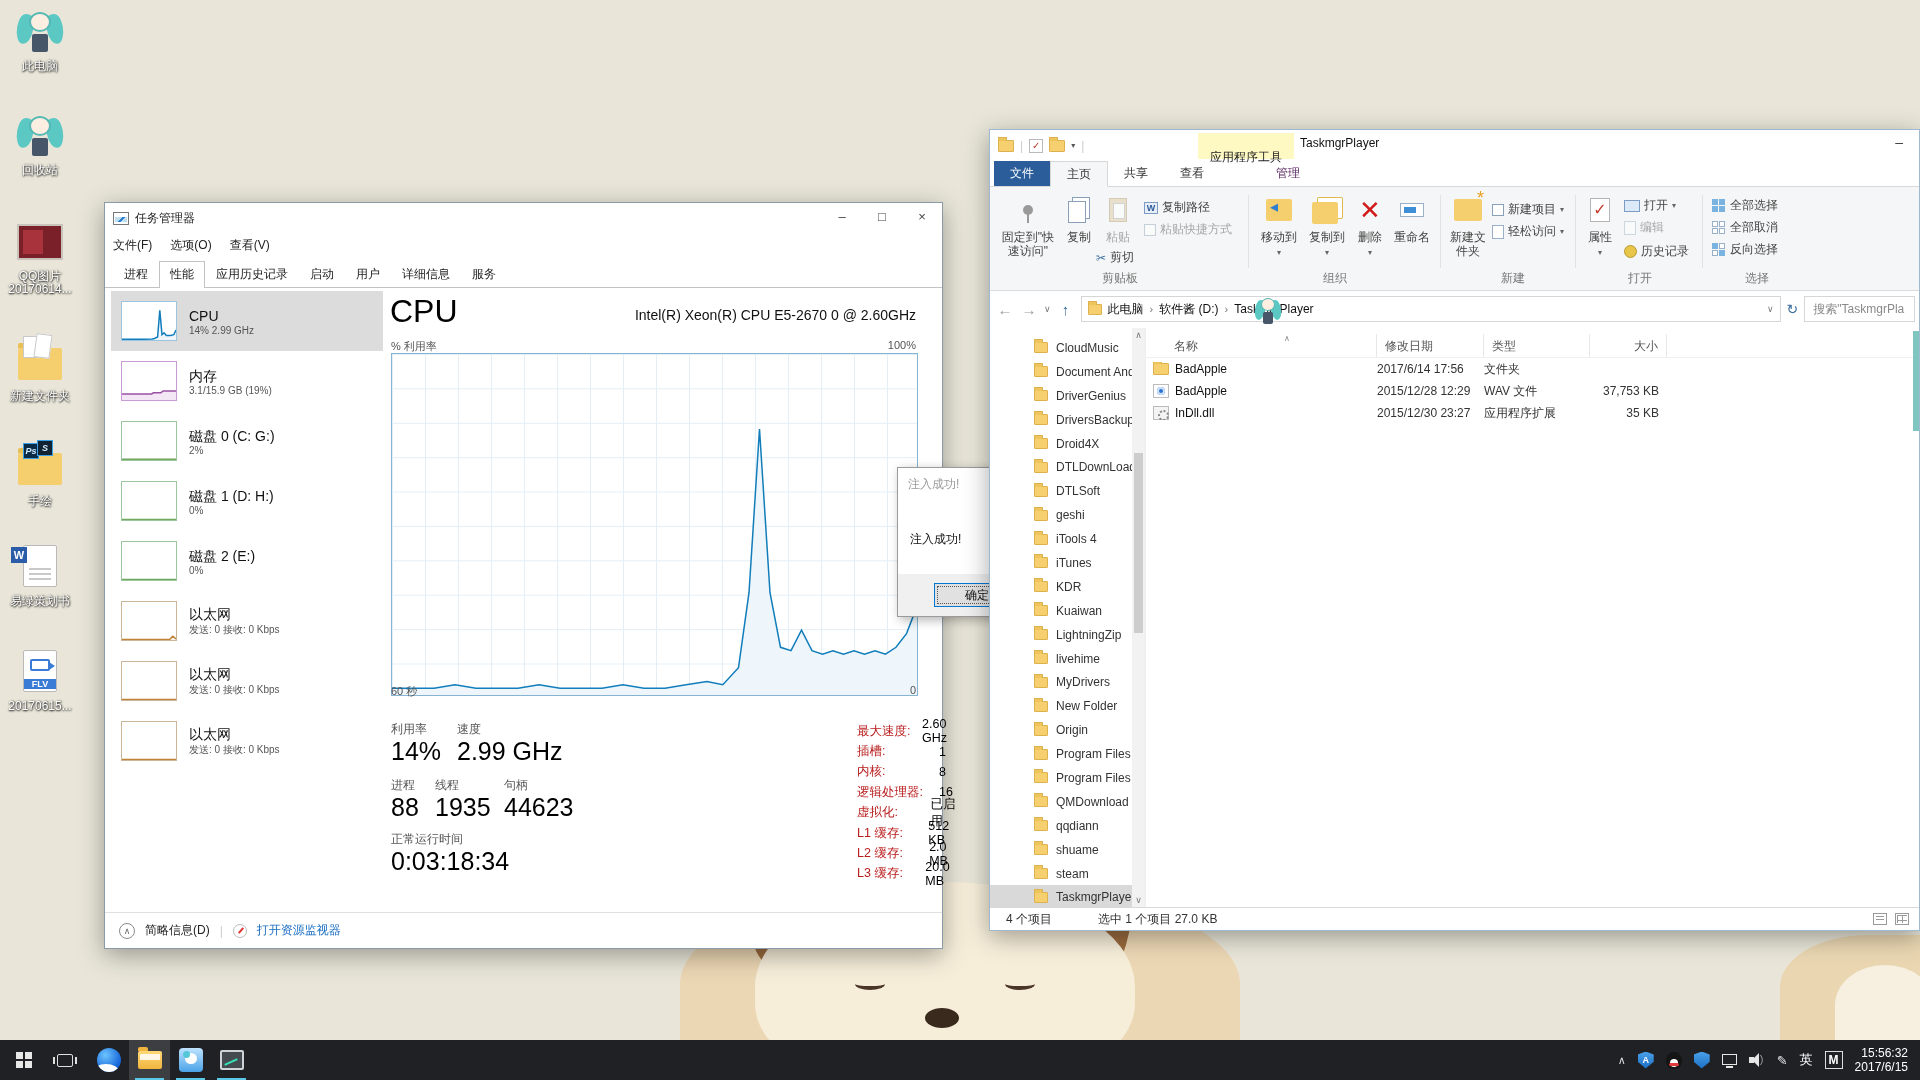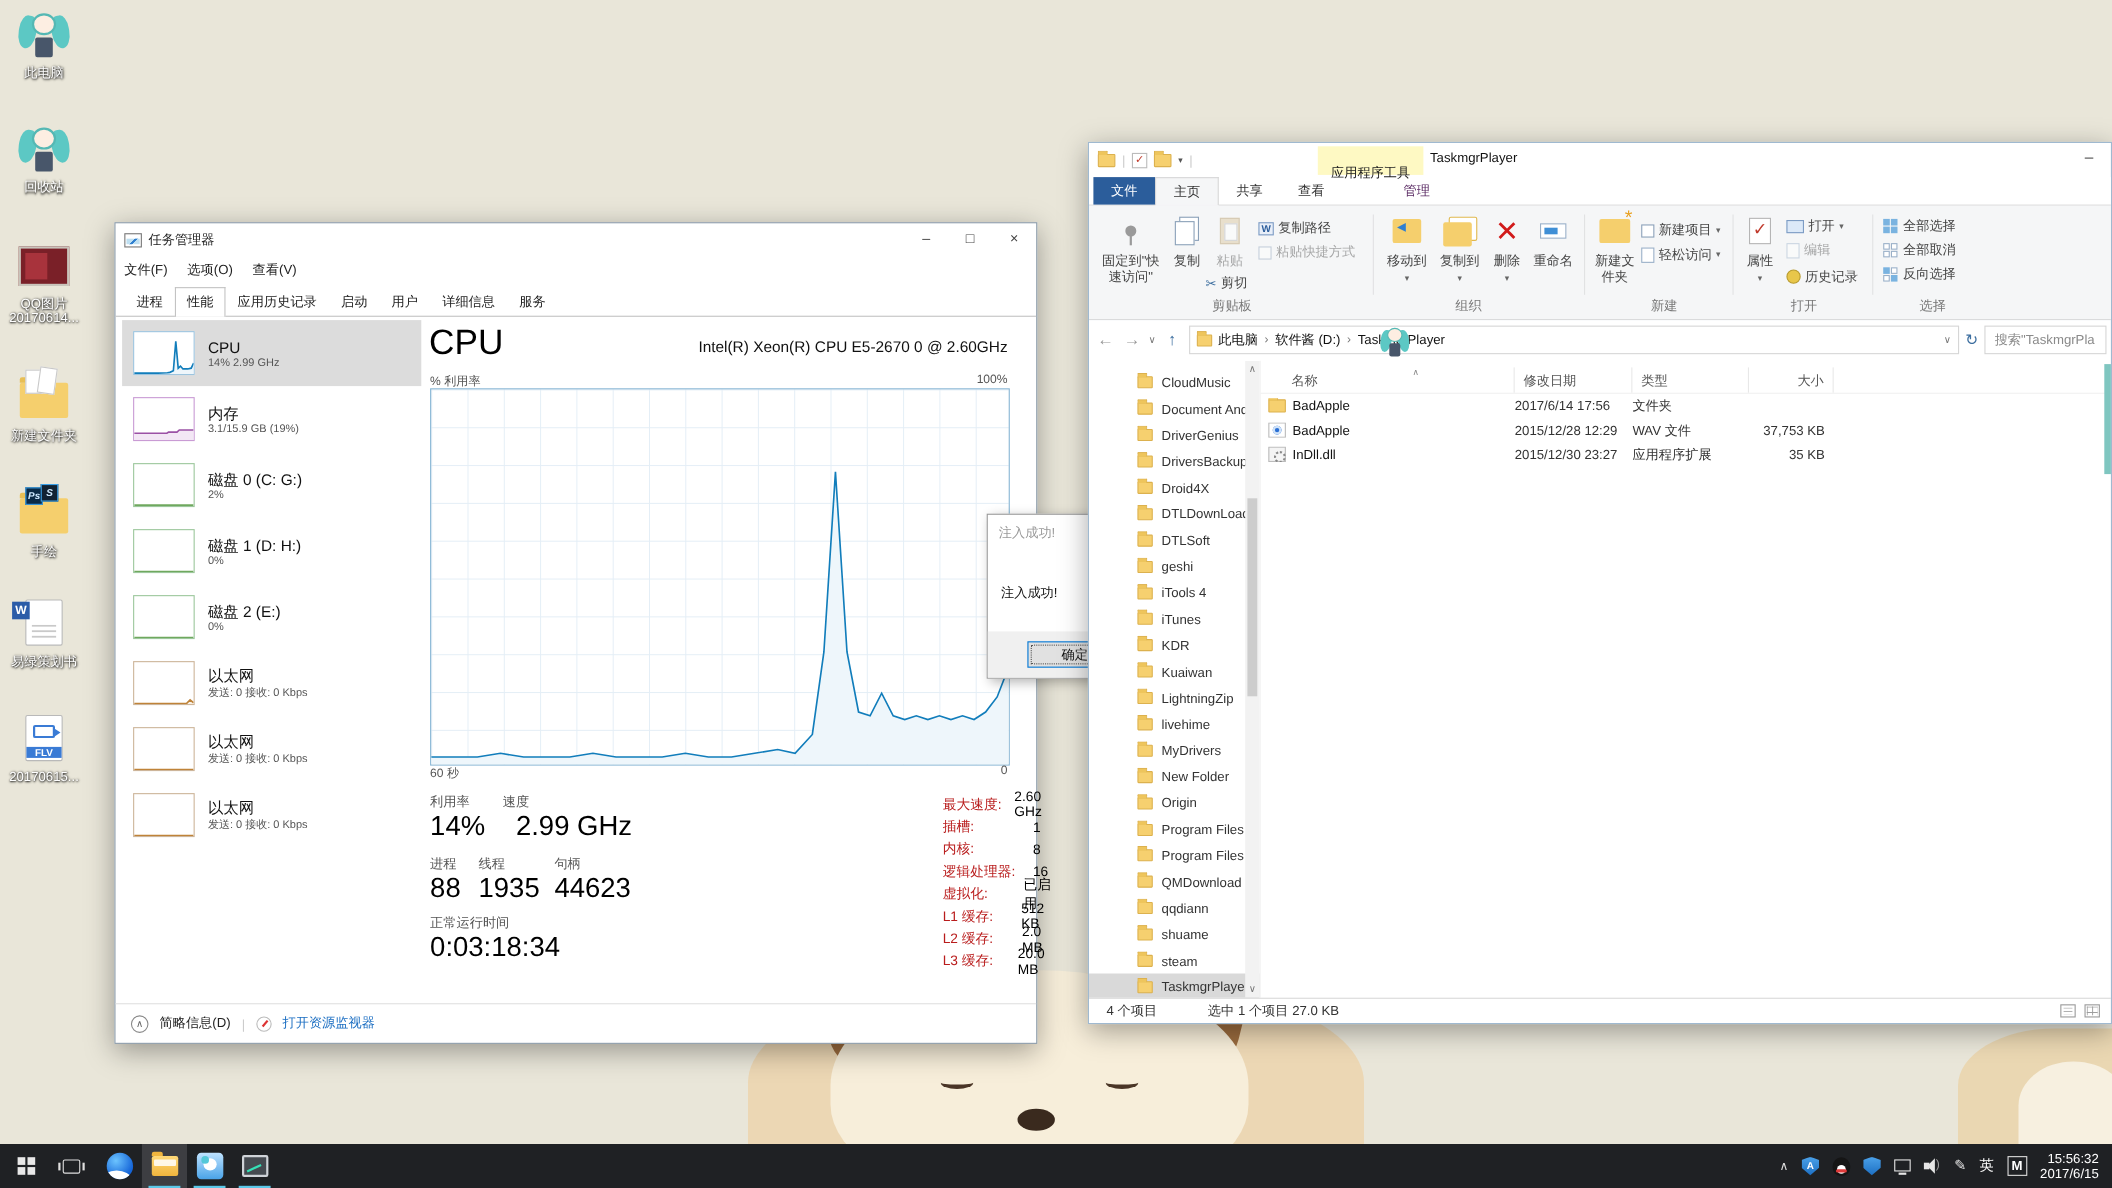--- a/index.html
+++ b/index.html
@@ -76,21 +76,21 @@
   .tm-si-detail { font-size:10px; color:#555; }
   .tm-main { position:absolute; left:282px; top:88px; right:6px; }
   .tm-h1 { font-size:32px; color:#000; position:absolute; left:3px; top:2px; font-weight:400; }
   .tm-sub { position:absolute; right:20px; top:16px; font-size:14px; color:#111; }
   .tm-axis-top { position:absolute; left:4px; top:48px; font-size:11px; color:#555; }
   .tm-axis-top.r { left:auto; right:20px; }
   .tm-chart { position:absolute; left:4px; top:62px; width:527px; height:343px; border:1px solid #86b5d4; background:#fff;
       background-image:linear-gradient(to right,#e4eef6 1px,transparent 1px),linear-gradient(to bottom,#e4eef6 1px,transparent 1px);
       background-size:33px 34.4px; }
   .tm-chart svg { position:absolute; inset:0; }
-  .tm-axis-bot { position:absolute; left:4px; top:404px; font-size:11px; color:#555;text-align:center; }
+  .tm-axis-bot { position:absolute; left:4px; top:393px; font-size:11px; color:#555;text-align:center; }
   .tm-axis-bot.r { left:auto; right:20px; }
   .stat-label { font-size:12px; color:#555; position:absolute; }
   .stat-big { font-size:25px; color:#000; position:absolute; font-weight:400; }
   #tm-stats-right { position:absolute; left:470px; top:430px; font-size:12.5px; }
   #tm-stats-right .srow { display:flex; height:20.4px; align-items:center; }
   #tm-stats-right .sl { width:82px; color:#b91c1c; }
   #tm-stats-right .sv { color:#000; }
   .tm-footer { position:absolute; left:0; right:0; bottom:0; height:36px; border-top:1px solid #e0e0e0; display:flex; align-items:center; padding-left:14px; gap:10px; }
   .circ-chev { width:16px; height:16px; border:1px solid #8a8a8a; border-radius:50%; color:#666; font-size:9px; text-align:center; line-height:14px; }
   .tm-footer .sep { color:#ccc; }
@@ -480,21 +480,21 @@
           <polygon points="0,341 0.0,334.2 21.0,334.2 42.0,334.2 63.0,330.8 84.0,334.2 105.0,334.2 126.0,334.2 147.0,330.8 168.0,334.2 189.0,334.2 210.0,334.2 231.0,330.8 252.0,334.2 273.0,334.2 294.0,330.8 315.0,327.4 330.8,330.8 346.5,313.7 357.0,238.7 367.5,75.0 378.0,238.7 388.5,293.3 399.0,296.7 409.5,276.2 420.0,296.7 430.5,300.1 441.0,296.7 451.5,300.1 462.0,296.7 472.5,300.1 483.0,296.7 493.5,300.1 504.0,293.3 514.5,279.6 525.0,252.3 525,341" fill="#eef6fb"></polygon>
           <polyline points="0.0,334.2 21.0,334.2 42.0,334.2 63.0,330.8 84.0,334.2 105.0,334.2 126.0,334.2 147.0,330.8 168.0,334.2 189.0,334.2 210.0,334.2 231.0,330.8 252.0,334.2 273.0,334.2 294.0,330.8 315.0,327.4 330.8,330.8 346.5,313.7 357.0,238.7 367.5,75.0 378.0,238.7 388.5,293.3 399.0,296.7 409.5,276.2 420.0,296.7 430.5,300.1 441.0,296.7 451.5,300.1 462.0,296.7 472.5,300.1 483.0,296.7 493.5,300.1 504.0,293.3 514.5,279.6 525.0,252.3" fill="none" stroke="#117dbb" stroke-width="1.5"></polyline>
         </svg>
       </div>
     <div class="tm-axis-bot">60 秒</div>
     <div class="tm-axis-bot r">0</div>
 
     <span class="stat-label" style="left:4px;top:430px">利用率</span>
     <span class="stat-label" style="left:70px;top:430px">速度</span>
     <span class="stat-big" style="left:4px;top:446px">14%</span>
-    <span class="stat-big" style="left:82px;top:446px">2.99 GHz</span>
+    <span class="stat-big" style="left:70px;top:446px">2.99 GHz</span>
     <span class="stat-label" style="left:4px;top:486px">进程</span>
     <span class="stat-label" style="left:48px;top:486px">线程</span>
     <span class="stat-label" style="left:117px;top:486px">句柄</span>
     <span class="stat-big" style="left:4px;top:502px">88</span>
     <span class="stat-big" style="left:48px;top:502px">1935</span>
     <span class="stat-big" style="left:117px;top:502px">44623</span>
     <span class="stat-label" style="left:4px;top:540px">正常运行时间</span>
     <span class="stat-big" style="left:4px;top:556px">0:03:18:34</span>
 
     <div id="tm-stats-right">

